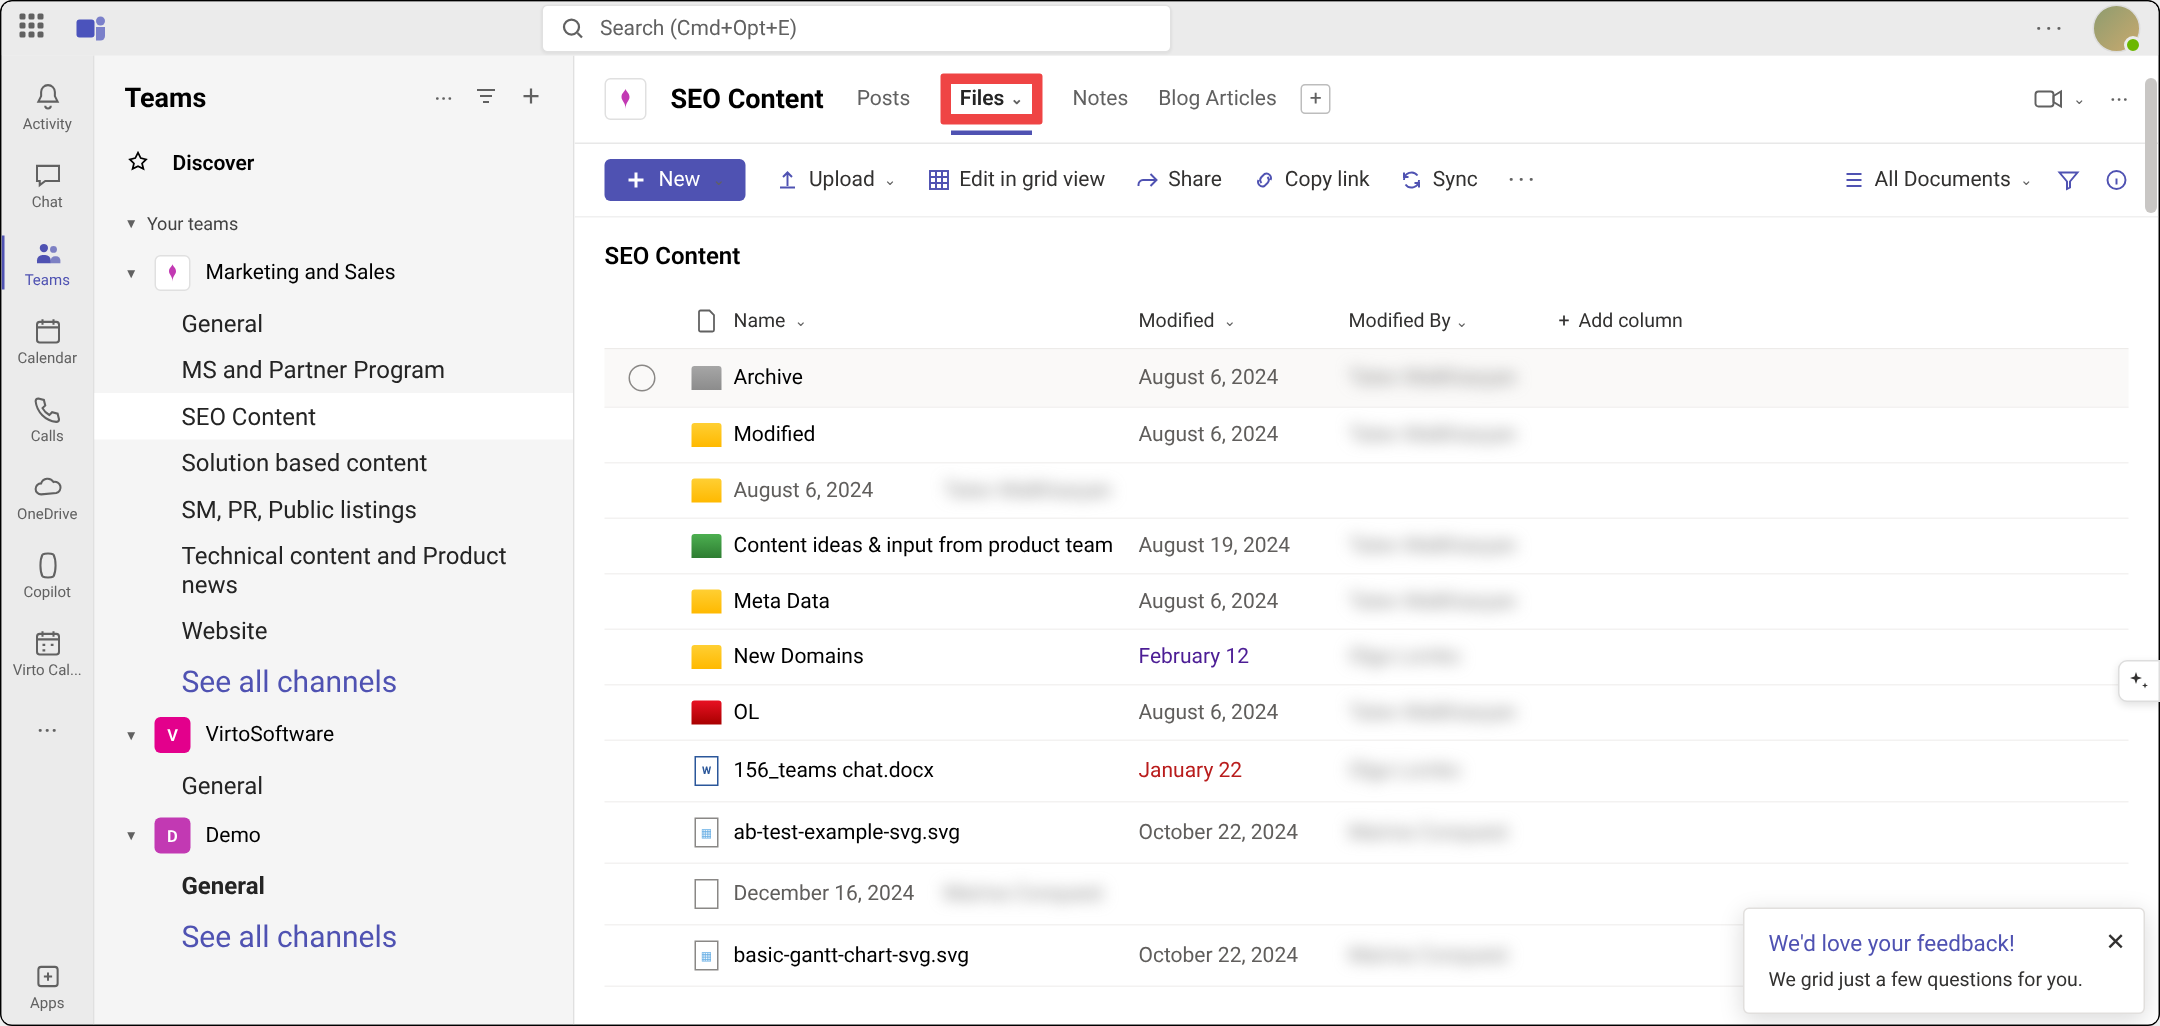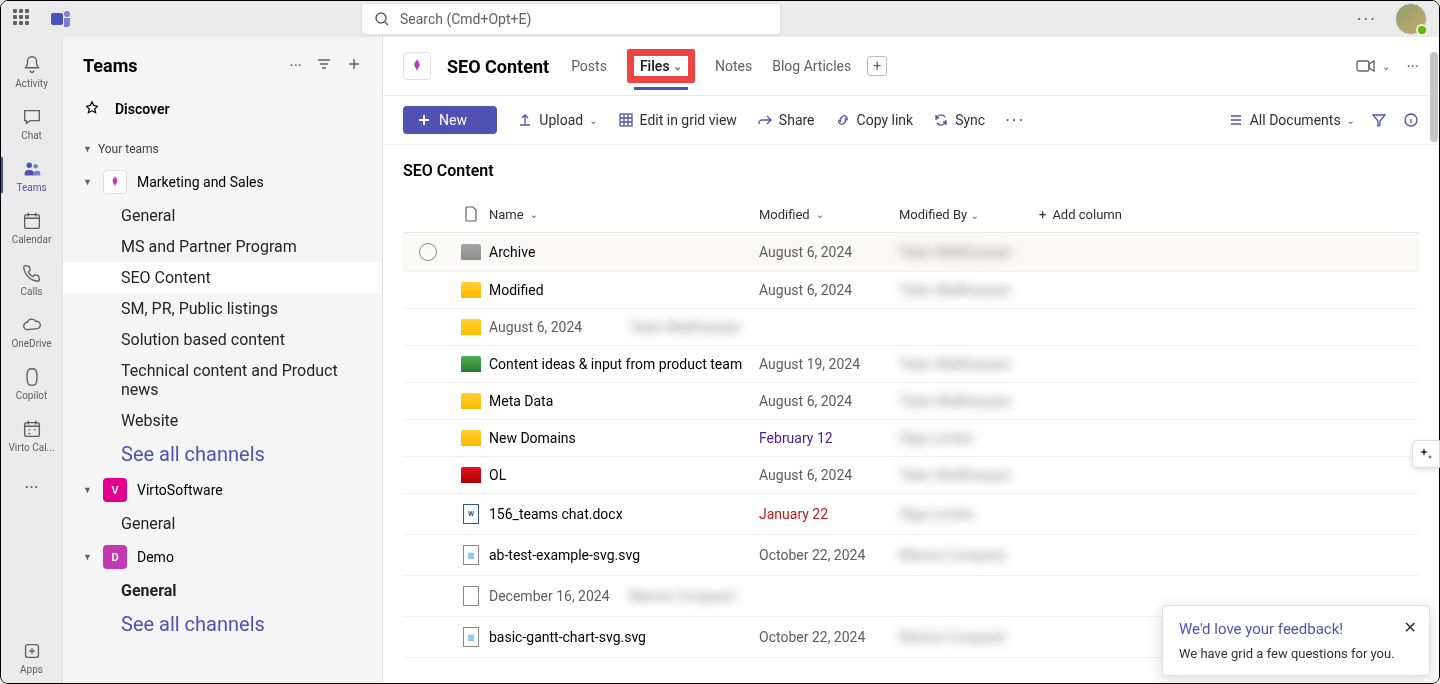--- a/index.html
+++ b/index.html
@@ -249,22 +249,22 @@
             <div class="team-avatar white">
               <svg width="14" height="14" viewBox="0 0 24 24" fill="#c239b3">
                 <path d="M12 2c1 3 4 4 4 8s-4 5-4 12c0-7-4-8-4-12s3-5 4-8z"></path>
               </svg>
             </div>
             <span>Marketing and Sales</span>
           </div>
           <div class="channel-row">General</div>
           <div class="channel-row">MS and Partner Program</div>
           <div class="channel-row selected">SEO Content</div>
+          <div class="channel-row">Solution based content</div>
           <div class="channel-row">SM, PR, Public listings</div>
-          <div class="channel-row">Solution based content</div>
           <div class="channel-row">Technical content and Product news</div>
           <div class="channel-row">Website</div>
           <div class="see-all">See all channels</div>
           <div class="team-row">
             <span class="caret-sm">▼</span>
             <div class="team-avatar pink">V</div>
             <span>VirtoSoftware</span>
           </div>
           <div class="channel-row">General</div>
           <div class="team-row">
@@ -514,20 +514,20 @@
   </div>
 
   <div class="scrollbar-track">
     <div class="scrollbar-thumb"></div>
   </div>
 </div>
 
 <div class="feedback">
   <span class="feedback-close">✕</span>
   <h3>We'd love your feedback!</h3>
-  <p>We have grid a few questions for you.</p>
+  <p>We grid just a few questions for you.</p>
 </div>
 
 <div class="copilot-float">
   <svg width="16" height="16" viewBox="0 0 16 16" fill="#323130">
       <path d="M6 2l1 3 3 1-3 1-1 3-1-3-3-1 3-1zM12 9l.5 1.5L14 11l-1.5.5L12 13l-.5-1.5L10 11l1.5-.5z"></path>
     </svg>
 </div>
 
 </body></html>

